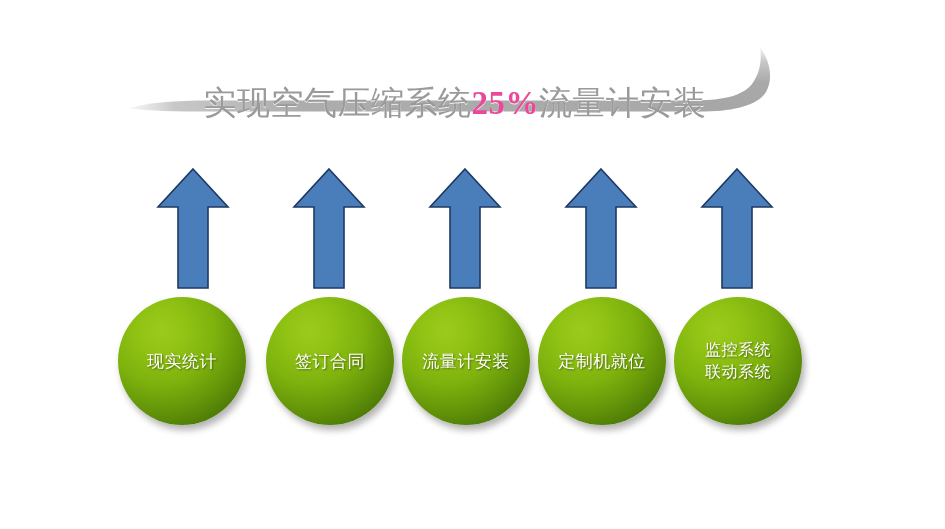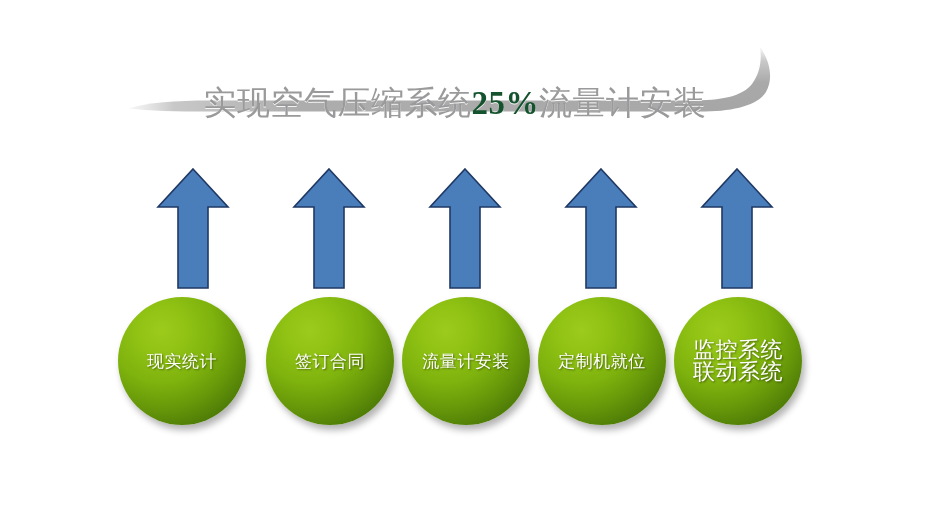--- a/index.html
+++ b/index.html
@@ -46,21 +46,21 @@
     font-size: 33px;
     line-height: 42px;
     color: #9a9a9c;
     white-space: nowrap;
     letter-spacing: 0.5px;
     text-shadow: 0 1px 0 rgba(255,255,255,0.85);
   }
   .title-text .accent {
     font-family: "Liberation Serif", "DejaVu Serif", serif;
     font-weight: bold;
-    color: #14532d;
+    color: #ec4899;
   }
 
   
   .arrows-row {
     position: absolute;
     left: 0;
     top: 166px;
     width: 945px;
     height: 126px;
   }
@@ -105,21 +105,21 @@
     line-height: 23px;
     font-weight: normal;
     color: #ffffff;
     text-align: center;
     text-shadow: 1px 1px 2px rgba(0,0,0,0.45);
     white-space: pre-line;
     padding: 0 5px;
     letter-spacing: 0.5px;
   }
   .node.compact .node-label {
-    font-size: 22px;
+    font-size: 16px;
     line-height: 22px;
   }
 </style>
 </head>
 <body>
 
 <div class="slide">
 
   <div class="title-banner">
     <svg width="945" height="110" viewBox="0 0 945 110">

